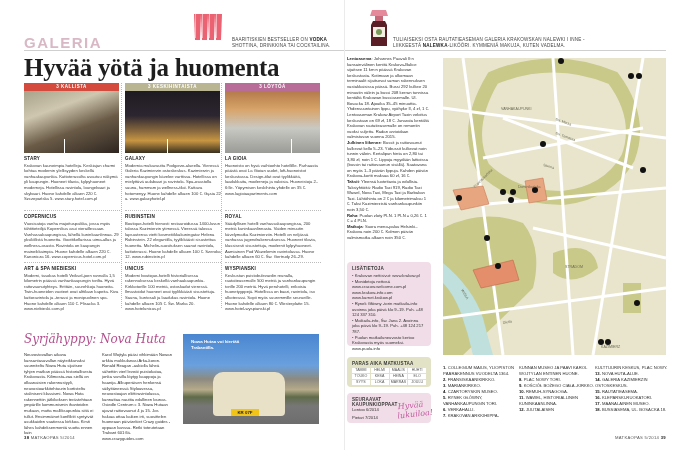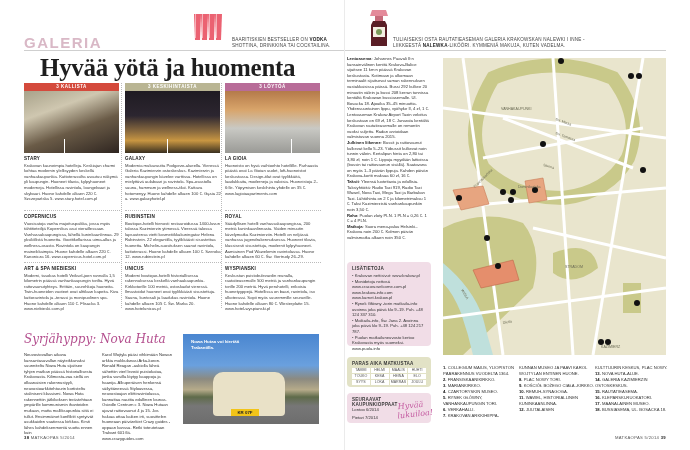--- a/index.html
+++ b/index.html
@@ -15,21 +15,21 @@
 .header-line{position:absolute;top:50px;height:1px;background:#cfcfcf}
 .left .header-line{left:24px;right:0}
 .right .header-line{left:0;right:24px}
 .glasses{position:absolute;left:192px;top:10px;width:36px;height:36px}
 .teaser{position:absolute;font-size:4.6px;line-height:6px;color:#444;letter-spacing:.2px;text-transform:uppercase}
 .teaser b{color:#222}
 .left .teaser{left:232px;top:37px;width:100px}
 .bottle{position:absolute;left:22px;top:8px;width:24px;height:40px}
 .right .teaser{left:48px;top:37px;width:220px}
 
-.title{position:absolute;left:40px;top:54px;font-family:"Liberation Serif",serif;font-weight:bold;font-size:25px;color:#1e1e1e;letter-spacing:-.3px}
+.title{position:absolute;left:24px;top:54px;font-family:"Liberation Serif",serif;font-weight:bold;font-size:25px;color:#1e1e1e;letter-spacing:-.3px}
 
 
 .col{position:absolute;top:83px;width:95px}
 .col .tag{height:8px;color:#fff;font-size:4.5px;font-weight:bold;text-align:center;line-height:8px;letter-spacing:.5px}
 .col .photo{height:62px;position:relative;overflow:hidden}
 .col1{left:24px}.col2{left:125px}.col3{left:225px}
 .tag1{background:#d44a3c}.tag2{background:#b9b593}.tag3{background:#b86c98}
 .photo1{background:linear-gradient(160deg,#a8a28a 0%,#cfc7b0 30%,#6a5b47 60%,#2e2520 100%)}
 .photo2{background:linear-gradient(180deg,#1f1b22 0%,#2c2630 40%,#8a6a3e 65%,#c89642 80%,#3a3020 100%)}
 .photo3{background:linear-gradient(180deg,#b47a4a 0%,#d8a46a 30%,#c9c9c4 60%,#9a9a96 100%)}

